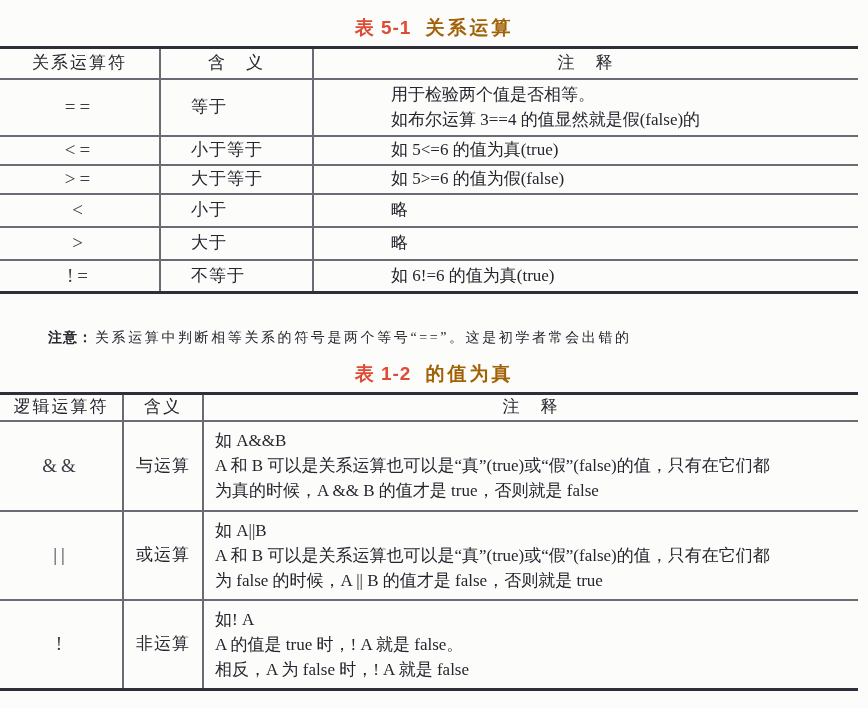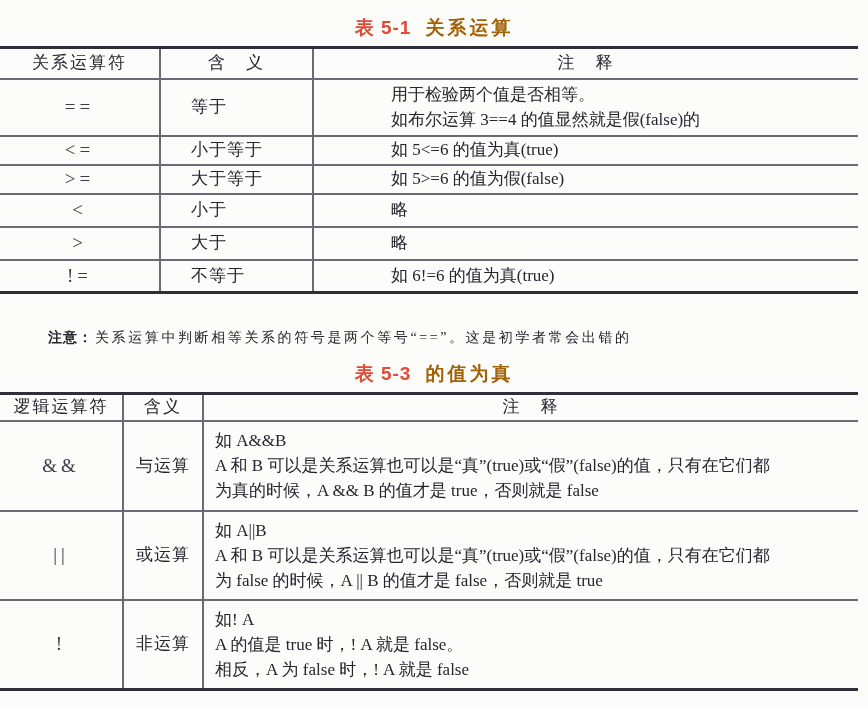--- a/index.html
+++ b/index.html
@@ -151,21 +151,21 @@
       <td class="note-cell">如 6!=6 的值为真(true)</td>
     </tr>
   </tbody>
     </table>
 
   <div class="note">
     <div class="nline1"><span class="note-label">注意：</span><span>关系运算中判断相等关系的符号是两个等号“==”。这是初学者常会出错的</span></div>
   </div>
 
   <div class="caption caption2">
-    <span class="cap-label">表 5-3</span><span class="cap-title">的值为真</span>
+    <span class="cap-label">表 1-2</span><span class="cap-title">的值为真</span>
   </div>
 
   <table class="t2">
     <colgroup>
         <col style="width:123px">
         <col style="width:80px">
         <col style="width:655px">
       </colgroup>
     <tbody>
         <tr class="hrow">

